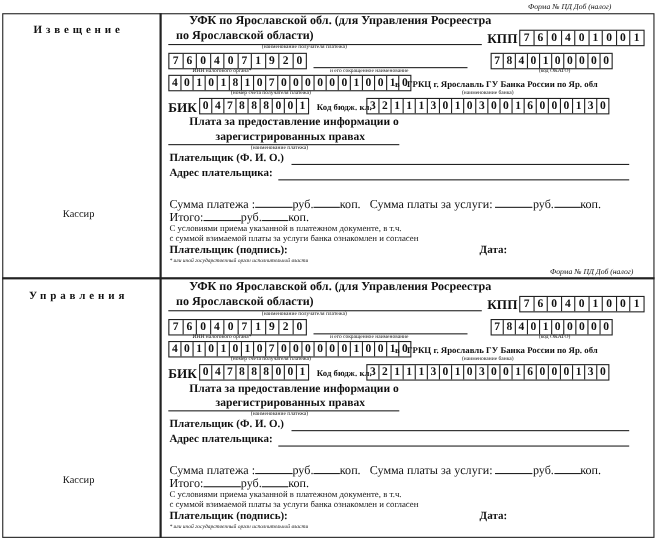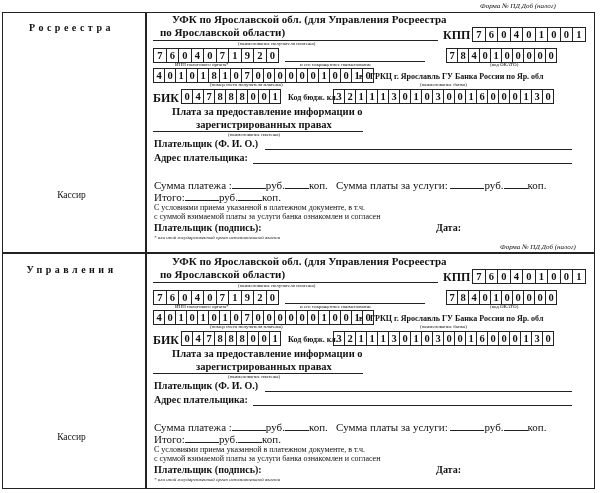--- a/index.html
+++ b/index.html
@@ -33,21 +33,21 @@
 <body>
 
 <div class="abs formno" style="left:480px;top:2px;">Форма № ПД Доб (налог)</div>
 <div class="abs formno" style="left:500px;top:243px;">Форма № ПД Доб (налог)</div>
 
 <div class="frame" style="left:2px;top:12px;width:591px;height:475px;"></div>
 <div class="vline" style="left:145px;top:12px;height:477px;"></div>
 <div class="hline" style="left:2px;top:252px;width:593px;height:1.5px;"></div>
 
 <div id="sec0">
-  <div class="left-title" style="top:22px;">Росреестра</div>
+  <div class="left-title" style="top:22px;">Извещение</div>
   <div class="cashier" style="top:190px;">Кассир</div>
 
   <div class="abs recipient" style="left:172px;top:13px;">УФК по Ярославской обл. (для Управления Росреестра</div>
   <div class="abs recipient" style="left:160px;top:26px;">по Ярославской области)</div>
   <div class="hline" style="left:153px;top:40px;width:285px;"></div>
   <div class="abs cap" style="left:238px;top:41px;">(наименование получателя платежа)</div>
 
   <div class="abs lbl" style="left:443px;top:28px;">КПП</div>
   <div class="abs cells" style="left:472px;top:27px;">
       <span>7</span>

